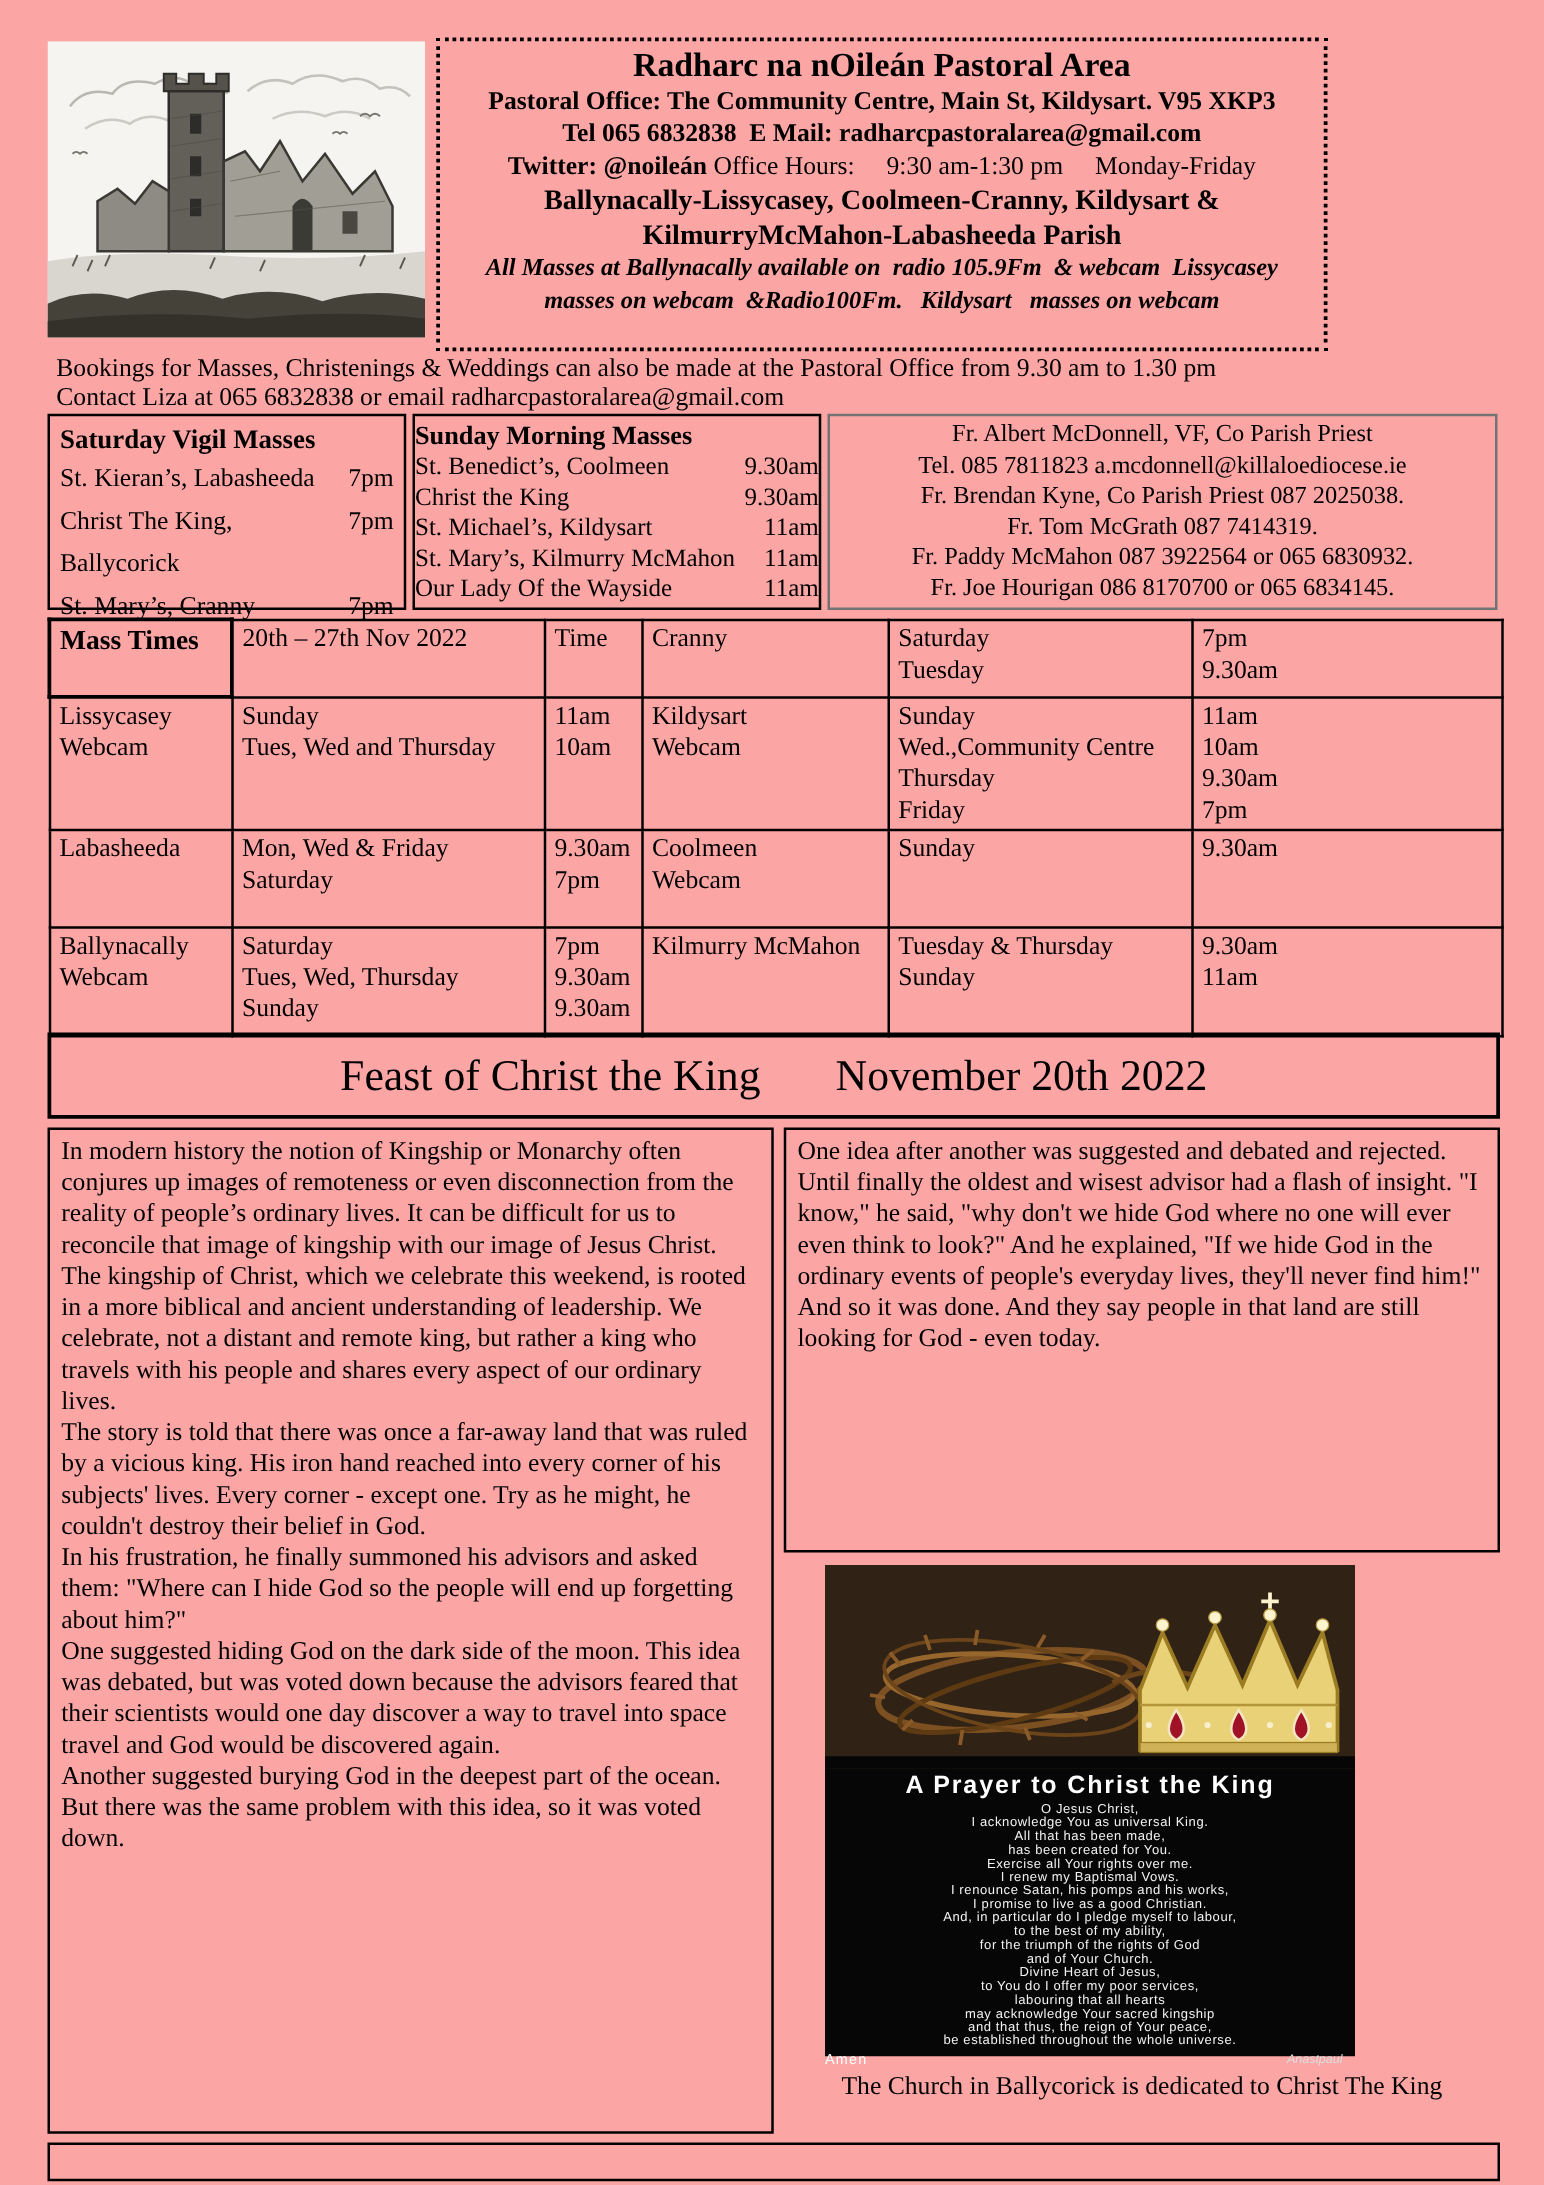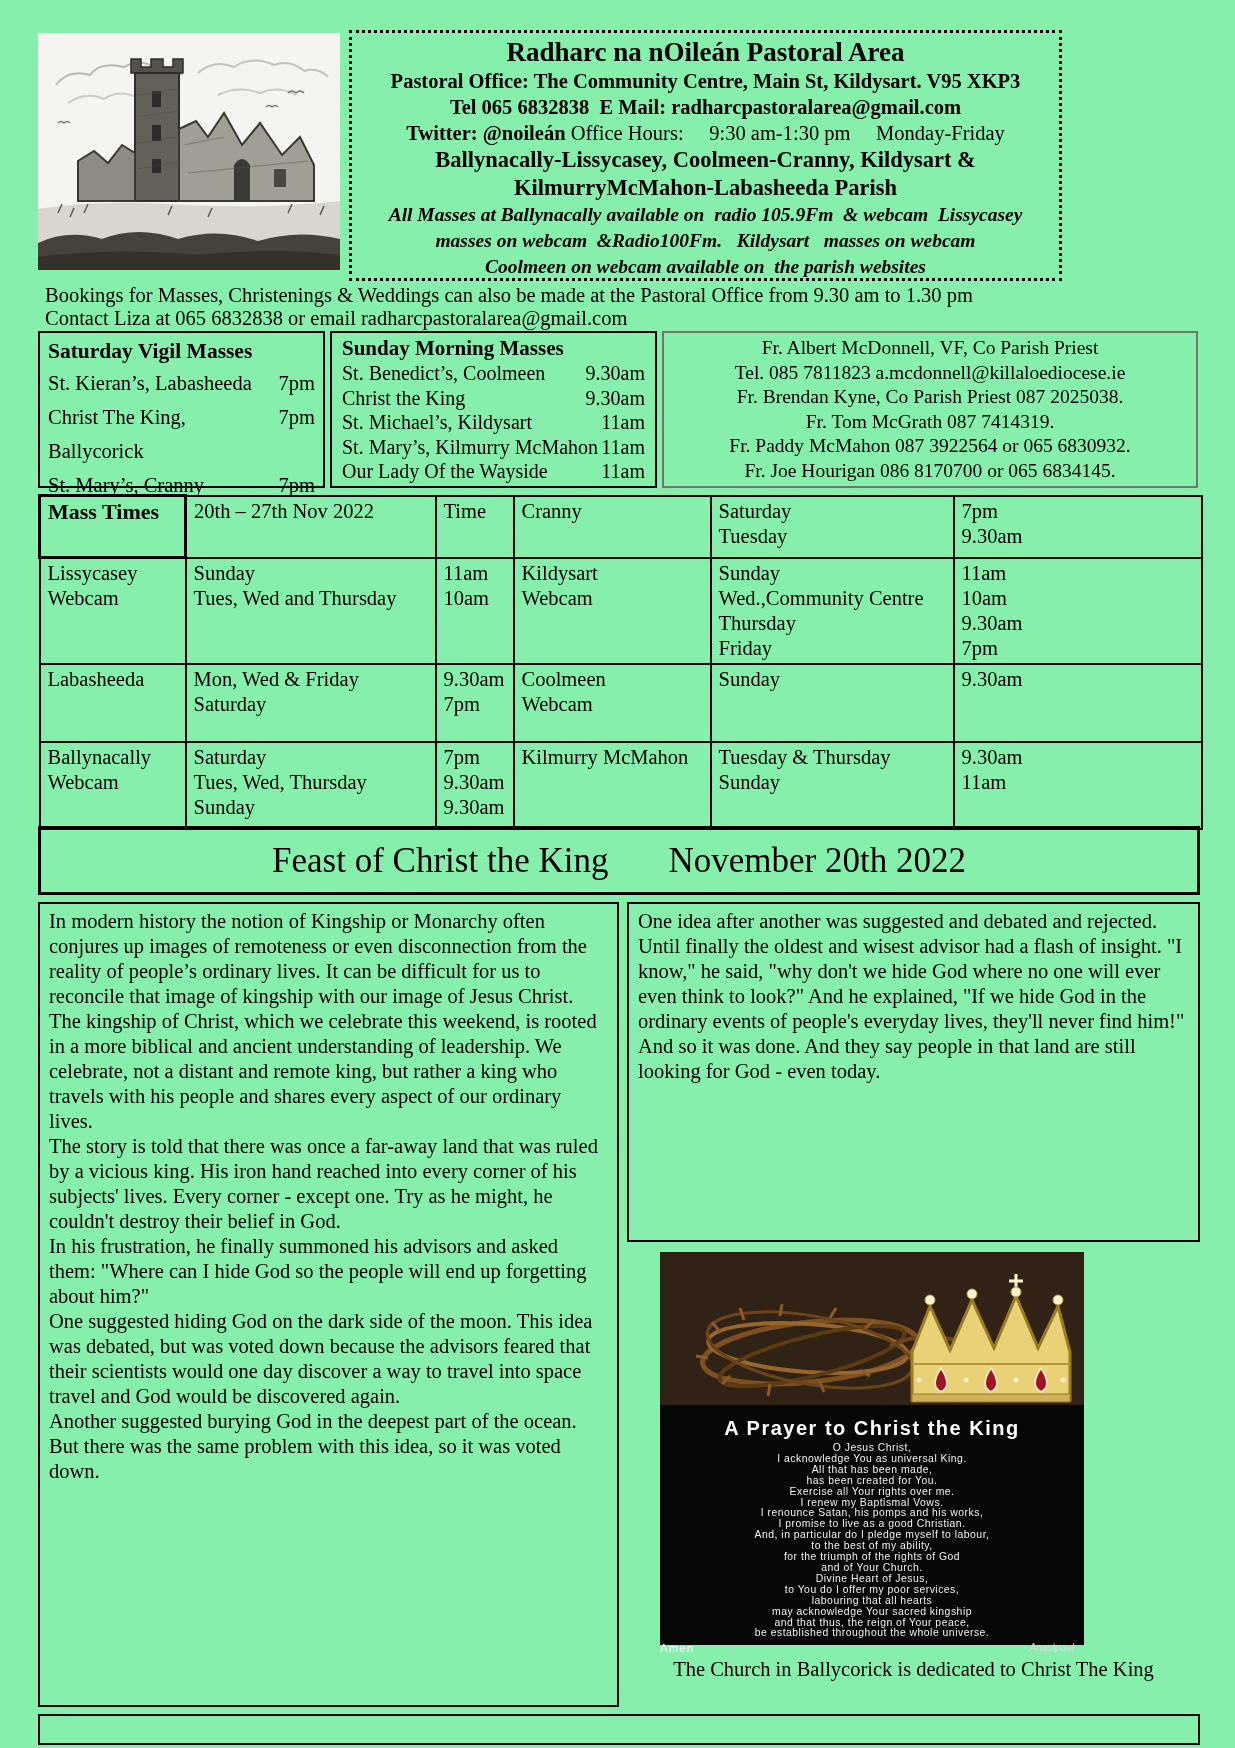--- a/index.html
+++ b/index.html
@@ -2,21 +2,21 @@
 <html><head>
 <meta charset="utf-8">
 <style>
   * { box-sizing: border-box; margin: 0; padding: 0; }
   html,body { background:#888; }
   #page {
     position: relative;
     width: 1235px;
     height: 1748px;
     margin: 0 auto;
-    background: #86efac;
+    background: #fca5a5;
     font-family: "Liberation Serif", serif;
     color: #000;
     overflow: hidden;
   }
   .pre { white-space: pre-wrap; }
   .preline { white-space: pre-line; }
 
   
   .church-img { position:absolute; left:38px; top:33px; width:302px; height:237px; }
 
@@ -33,21 +33,21 @@
   .hb-broadcast { font-size:19.5px; font-weight:bold; font-style:italic; line-height:26px; }
 
   
   .booking { position:absolute; left:45px; top:284px; width:1158px; font-size:20.5px; line-height:23px; }
 
   
   .vigil-box { position:absolute; left:38px; top:331px; width:287px; height:157px; border:2px solid #000; padding:3px 8px; }
   .vigil-title { font-size:21.5px; font-weight:bold; line-height:30px; }
   .vigil-row { display:flex; justify-content:space-between; font-size:20.5px; line-height:34px; }
 
-  .sunday-box { position:absolute; left:330px; top:331px; width:327px; height:157px; border:2px solid #000; padding:2px 10px; }
+  .sunday-box { position:absolute; left:330px; top:331px; width:327px; height:157px; border:2px solid #000; padding:2px 0; }
   .sunday-title { font-size:21px; font-weight:bold; line-height:26px; }
   .sunday-row { display:flex; justify-content:space-between; font-size:20px; line-height:24.5px; }
 
   .priests-box { position:absolute; left:662px; top:331px; width:536px; height:157px; border:2px solid #737373;
                  text-align:center; font-size:19.5px; line-height:24.5px; padding-top:3px; }
 
   
   .mass-table { position:absolute; left:38px; top:494px; border-collapse:collapse; table-layout:fixed; width:1162px; font-size:20.5px; }
   .mass-table td { border:2px solid #000; vertical-align:top; padding:2px 7px; white-space:pre-line; line-height:25px; }
   .mass-table td.hcell { border:3px solid #000; font-weight:bold; font-size:22px; }
@@ -106,21 +106,20 @@
 
   <div class="header-box">
     <div class="hb-title">Radharc na nOileán Pastoral Area</div>
     <div class="hb-office pre">Pastoral Office: The Community Centre, Main St, Kildysart. V95 XKP3</div>
     <div class="hb-tel pre">Tel 065 6832838  E Mail: radharcpastoralarea@gmail.com</div>
     <div class="hb-twitter-line pre"><span class="hb-twitter-label">Twitter: @noileán</span><span> Office Hours:     9:30 am-1:30 pm     Monday-Friday</span></div>
     <div class="hb-parish pre">Ballynacally-Lissycasey, Coolmeen-Cranny, Kildysart &amp;</div>
     <div class="hb-parish pre">KilmurryMcMahon-Labasheeda Parish</div>
     <div class="hb-broadcast pre">All Masses at Ballynacally available on  radio 105.9Fm  &amp; webcam  Lissycasey</div>
     <div class="hb-broadcast pre">masses on webcam  &amp;Radio100Fm.   Kildysart   masses on webcam</div>
-    <div class="hb-broadcast pre">Coolmeen on webcam available on  the parish websites</div>
   </div>
 
   <div class="booking">
     <div>Bookings for Masses, Christenings &amp; Weddings can also be made at the Pastoral Office from 9.30 am to 1.30 pm</div>
     <div>Contact Liza at 065 6832838 or email radharcpastoralarea@gmail.com</div>
   </div>
 
   <div class="vigil-box">
     <div class="vigil-title">Saturday Vigil Masses</div>
     <div class="vigil-row">

